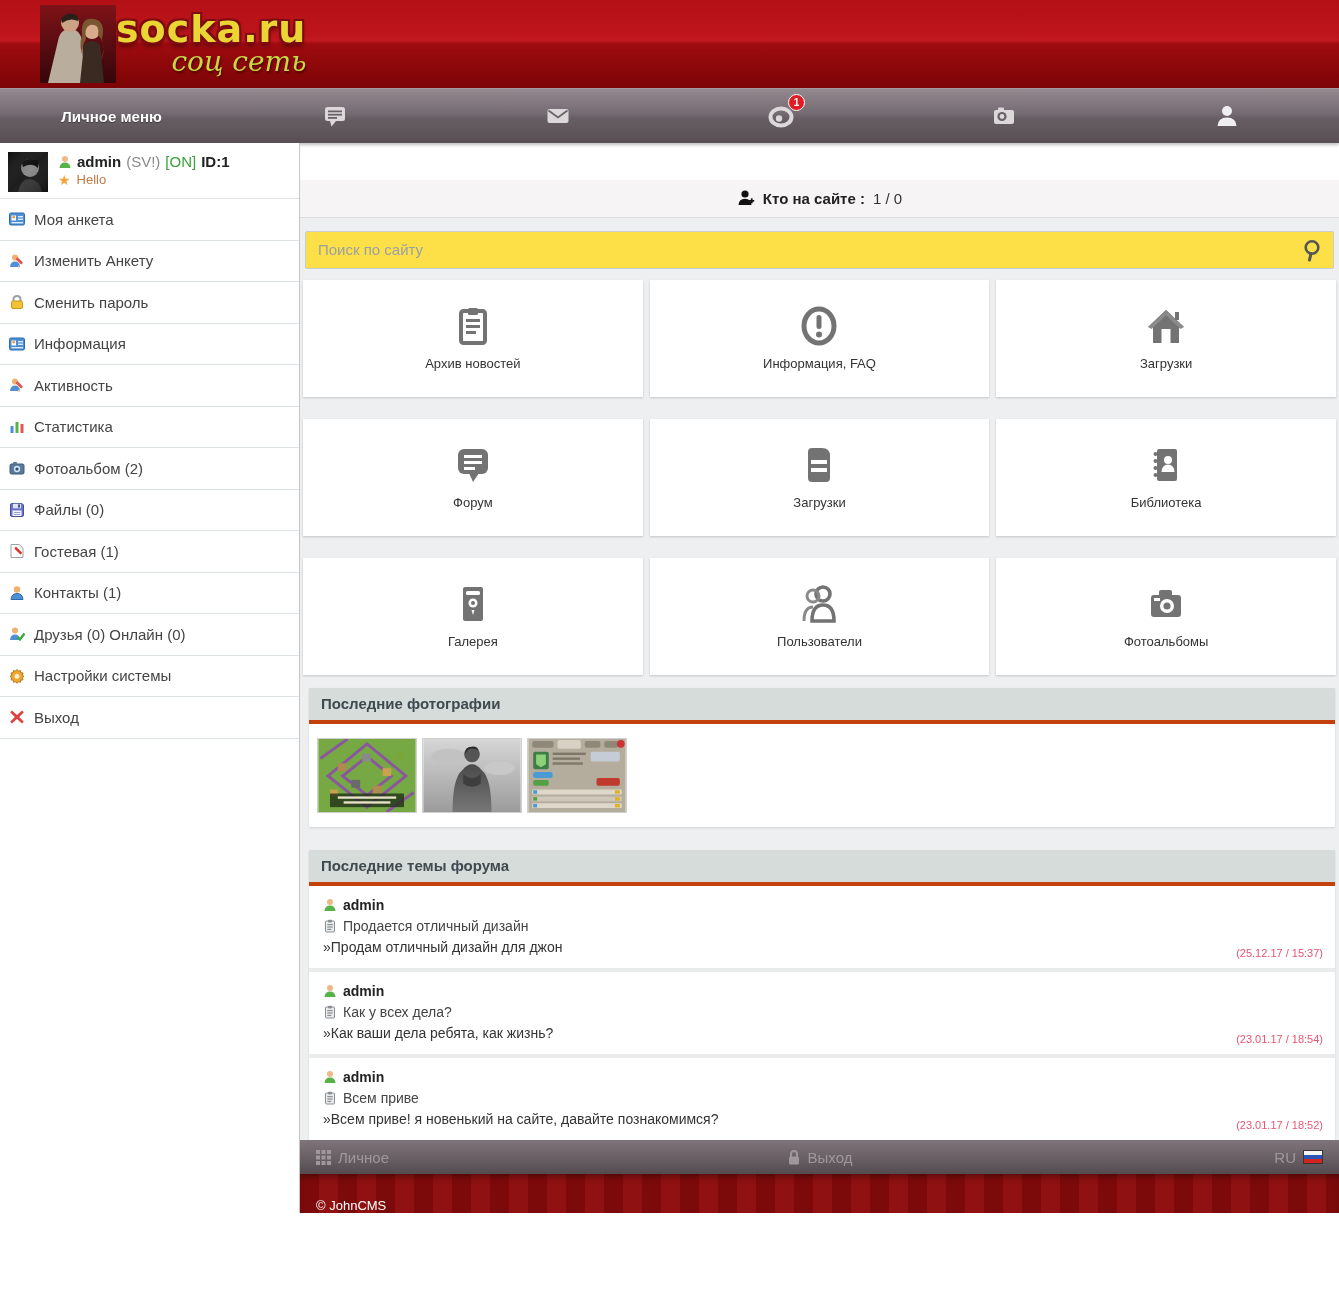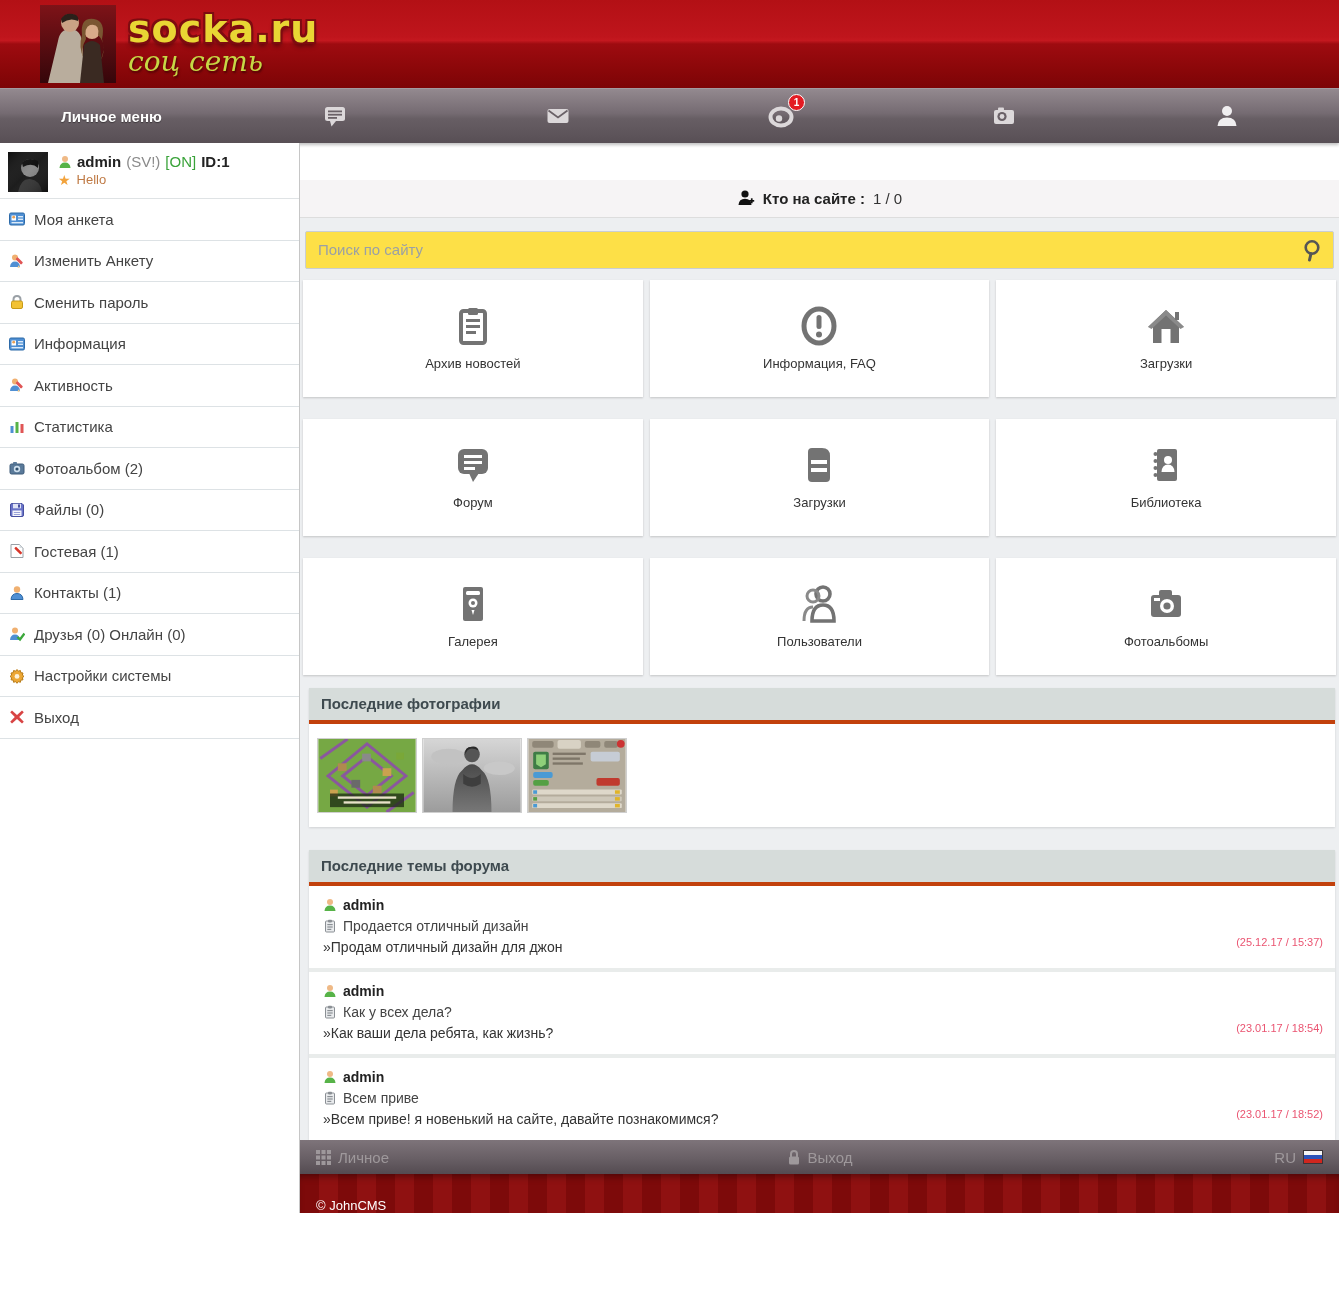--- a/index.html
+++ b/index.html
@@ -8,21 +8,21 @@
   .page { width:1339px; height:1300px; background:#fff; overflow:hidden; }
 
   
   .header {
     height:88px;
     background:linear-gradient(180deg,#b31015 0%,#bf151c 42%,#c4181f 46%,#9e0b10 50%,#8a0709 80%,#7c0406 100%);
     display:flex; align-items:center; position:relative;
   }
   .logo-wrap { display:flex; align-items:center; margin-left:40px; }
   .logo-photo { width:76px; height:78px; display:block; }
-  .logo-text { margin-left:12px; text-align:left; }
+  .logo-text { text-align:right; }
   .logo-title {
     font-family:"DejaVu Sans",sans-serif; font-weight:bold; font-size:38px; line-height:36px;
     color:#e9d634; letter-spacing:1px;
     text-shadow:-2px -2px 0 #7d0c10, 2px -2px 0 #7d0c10, -2px 2px 0 #7d0c10, 2px 2px 0 #7d0c10, 0 4px 5px rgba(0,0,0,.45);
   }
   .logo-sub {
     font-family:"DejaVu Serif",serif; font-style:italic; font-size:28px; line-height:30px;
     color:#c6d845; text-shadow:1px 2px 2px rgba(40,0,0,.6);
   }
 
@@ -99,21 +99,21 @@
   .thumbs { display:flex; gap:5px; padding:14px 8px; }
   .thumb { width:100px; height:75px; display:block; cursor:pointer; border:1px solid #cfcfcf; }
 
   .forum-panel { margin-top:23px; }
   .topic { position:relative; padding:9px 14px 10px 14px; border-bottom:4px solid #e9eceb; background:#fff; }
   .topic:last-child { border-bottom:none; }
   .t-line { display:flex; align-items:center; gap:6px; line-height:21px; font-size:14px; color:#333; }
   .t-author { font-weight:bold; color:#222; cursor:pointer; }
   .t-title { color:#444; cursor:pointer; }
   .t-last { color:#333; cursor:pointer; }
-  .t-date { position:absolute; right:12px; bottom:20px; font-size:11px; color:#ea5471; }
+  .t-date { position:absolute; right:12px; bottom:9px; font-size:11px; color:#ea5471; }
   .s-icon { width:14px; height:14px; flex:0 0 14px; }
 
   
   .footer-bar {
     margin-top:auto; height:43px;
     background:linear-gradient(180deg,#7e747a 0%,#685f65 55%,#544b51 100%);
     display:flex; align-items:center; padding:0 16px; color:#9e989b; font-size:15px;
   }
   .fb-left, .fb-center, .fb-right { display:flex; align-items:center; gap:7px; }
   .fb-left { flex:1; cursor:pointer; }

